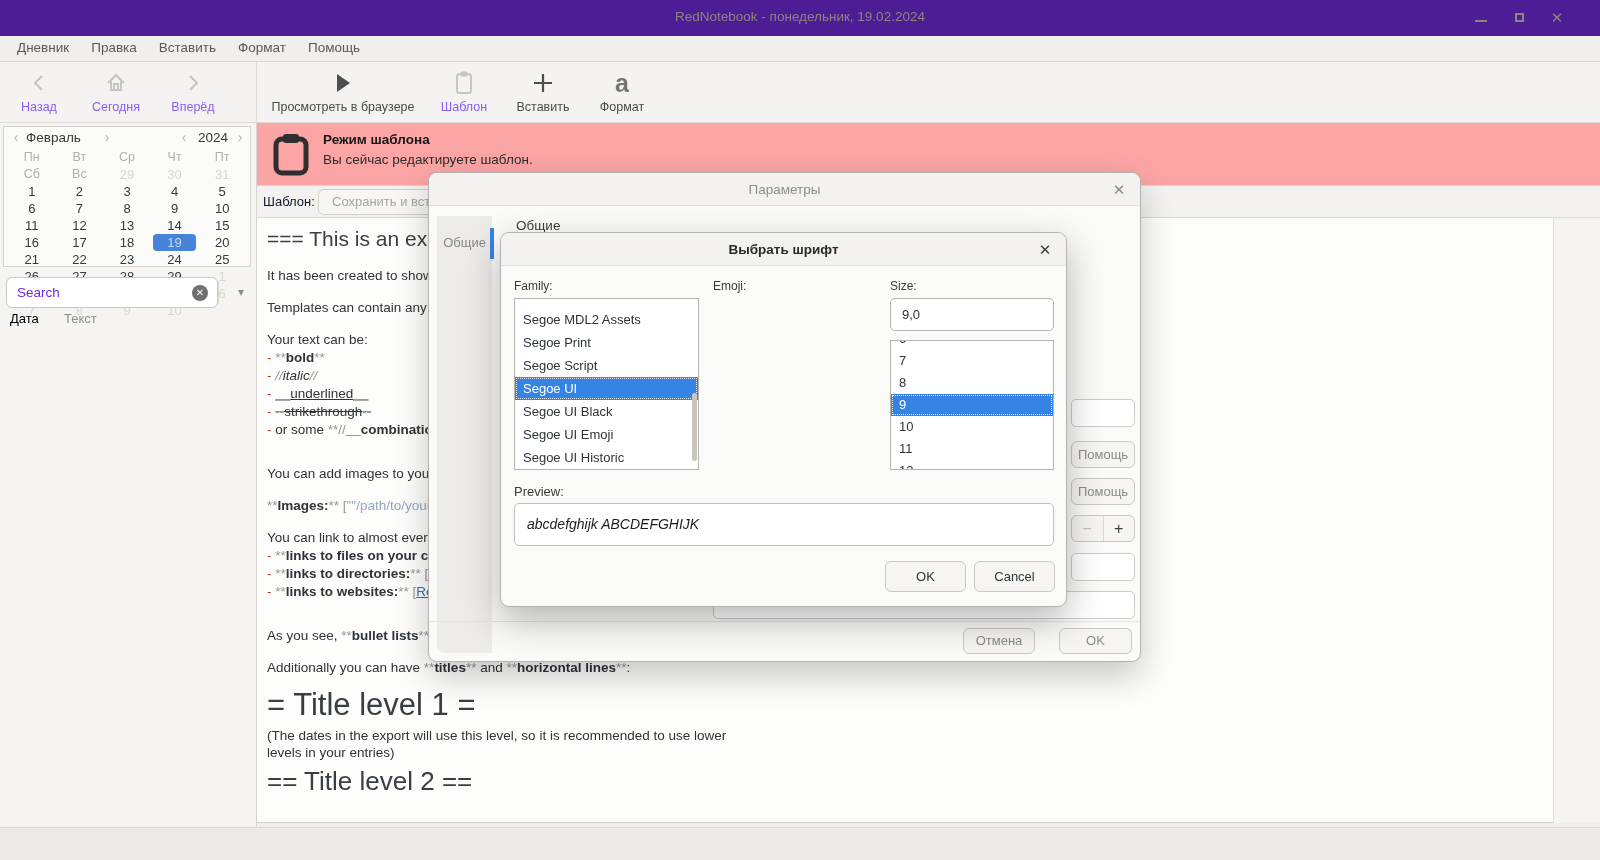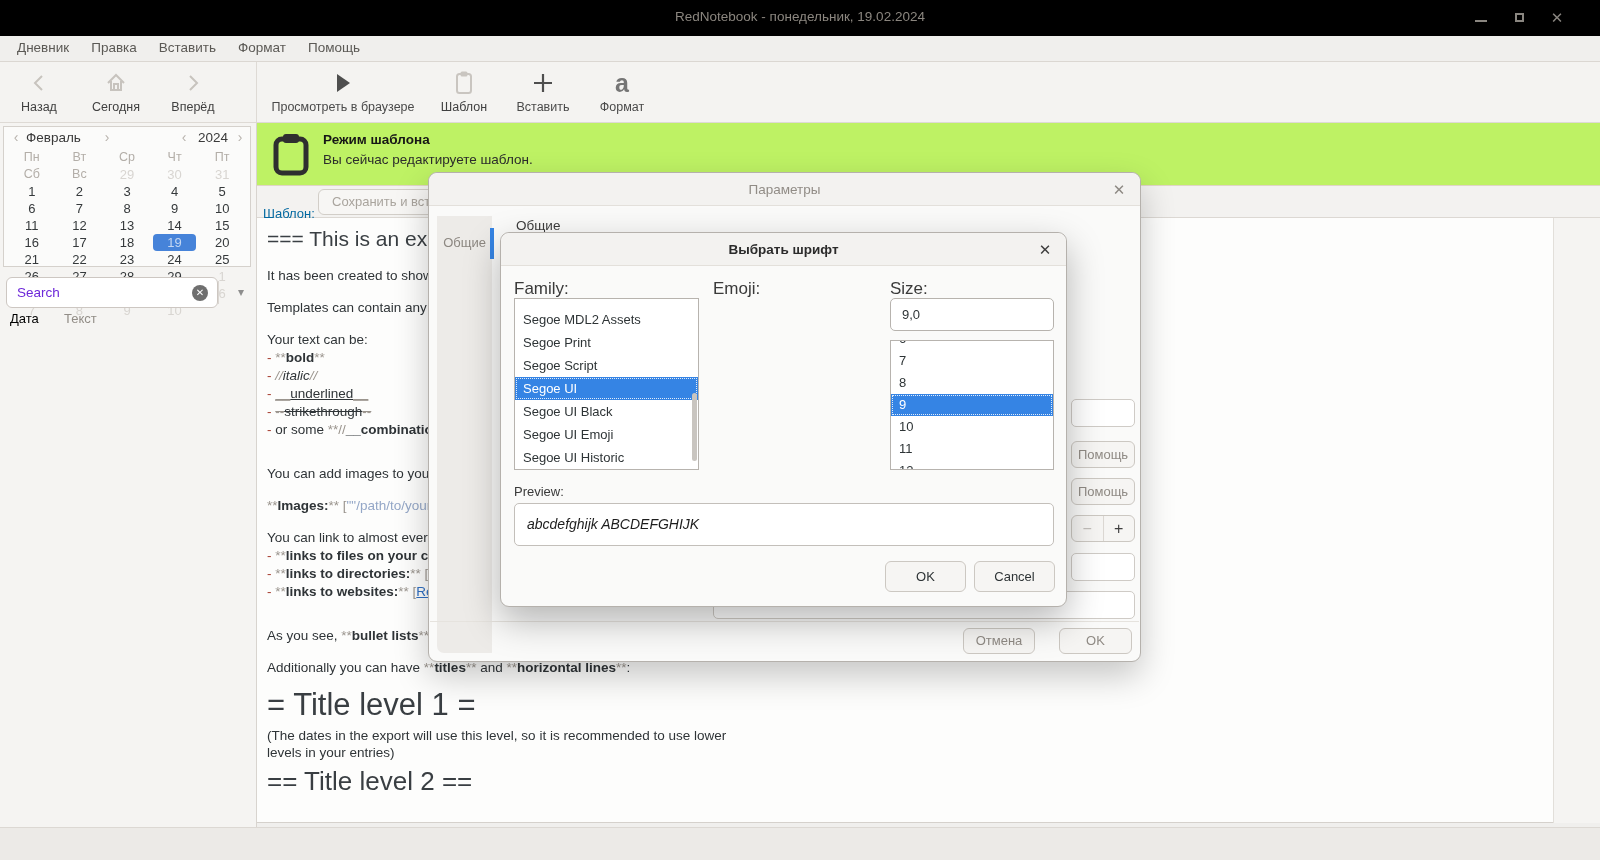--- a/index.html
+++ b/index.html
@@ -3,36 +3,36 @@
 <meta charset="utf-8">
 <style>
   * { margin:0; padding:0; box-sizing:border-box; }
   html,body { background:#d8d6d3; }
   .screen {
     position:relative; width:1600px; height:860px; overflow:hidden;
     background:#f0efed; font-family:"Liberation Sans","DejaVu Sans",sans-serif;
     color:#2f3437; -webkit-font-smoothing:antialiased;
   }
   
-  .titlebar { position:absolute; left:0; top:0; width:100%; height:36px; background:#000000; }
+  .titlebar { position:absolute; left:0; top:0; width:100%; height:36px; background:#4c1d95; }
   .titlebar .wtitle { position:absolute; left:0; right:0; top:9px; text-align:center; font-size:13.5px; color:#8b867f; }
   .winbtn { position:absolute; top:8px; width:22px; height:20px; text-align:center; color:#8a8680; cursor:default; }
   .winbtn.min { right:108px; } .winbtn.max { right:70px; } .winbtn.close { right:32px; }
   .winbtn .bar { display:inline-block; width:12px; height:2px; background:#8a8680; margin-top:10px; }
   .winbtn .sq  { display:inline-block; width:9px; height:9px; border:2px solid #8a8680; margin-top:5px; }
   .winbtn .x   { font-size:15px; line-height:20px; }
   
   .menubar { position:absolute; left:0; top:36px; width:100%; height:26px; background:#f0efed; border-bottom:1px solid #dbd7d2; padding-left:6px; }
   .menu-item { display:inline-block; padding:4px 11px; font-size:13.5px; color:#5b5955; }
   
   .toolbar { position:absolute; left:0; top:62px; width:100%; height:61px; background:#f4f3f1; border-bottom:1px solid #dedad5; }
   .tbtn { position:absolute; top:5px; height:50px; text-align:center; }
   .tbtn .tic { height:32px; display:flex; align-items:center; justify-content:center; }
   .tbtn .tlb { font-size:12.5px; margin-top:1px; white-space:nowrap; }
-  .tbtn.dis .tlb { color:#404040; }
+  .tbtn.dis .tlb { color:#8b5cf6; }
   .tbtn.en  .tlb { color:#4a4a4a; }
   .tb-sep { position:absolute; left:256px; top:0; width:1px; height:61px; background:#dedad5; }
   .fmt-a { font-size:25px; font-weight:bold; color:#757575; line-height:30px; }
   
   .leftpanel { position:absolute; left:0; top:123px; width:257px; bottom:0; background:#f5f4f2; border-right:1px solid #d8d4cf; }
   .calendar { position:absolute; left:3px; top:3px; width:248px; height:141px; background:#fbfbfa; border:1px solid #d5d1cc; }
   .cal-head { position:relative; height:22px; font-size:13.5px; color:#3a3a3a; }
   .cal-nav { position:absolute; top:2px; color:#b8b3ad; font-size:14px; width:12px; text-align:center; }
   .cal-month { position:absolute; left:22px; top:3px; }
   .cal-year  { position:absolute; right:22px; top:3px; }
@@ -44,26 +44,26 @@
   .searchbox { position:absolute; left:6px; top:154px; width:212px; height:31px; background:#ffffff; border:1px solid #cdc7c2; border-radius:6px; }
   .searchbox .ph { position:absolute; left:10px; top:7px; font-size:13.5px; color:#6d28d9; }
   .s-clear { position:absolute; right:9px; top:7px; width:16px; height:16px; border-radius:50%; background:#6f6f6f; color:#fff; font-size:10px; line-height:16px; text-align:center; }
   .s-drop { position:absolute; left:218px; top:154px; width:34px; height:31px; }
   .s-drop .caret { position:absolute; right:8px; top:8px; color:#8d8d8d; font-size:12px; }
   .s-drop .dv { position:absolute; left:0; top:4px; bottom:4px; width:1px; background:#dbd7d2; }
   .cols { position:absolute; left:0; top:188px; width:100%; height:22px; }
   .cols .c1 { position:absolute; left:10px; font-size:13px; color:#000000; }
   .cols .c2 { position:absolute; left:64px; font-size:13px; color:#928d87; }
   
-  .banner { position:absolute; left:257px; top:123px; right:0; height:63px; background:#bef264; border-bottom:1px solid #e0d5c5; }
+  .banner { position:absolute; left:257px; top:123px; right:0; height:63px; background:#fca5a5; border-bottom:1px solid #e0d5c5; }
   .banner .bic { position:absolute; left:14px; top:9px; }
   .banner .bt { position:absolute; left:66px; top:9px; font-size:13.5px; font-weight:bold; color:#161616; }
   .banner .bs { position:absolute; left:66px; top:29px; font-size:13.5px; color:#2c2c2c; }
   .tmplrow { position:absolute; left:257px; top:186px; right:0; height:32px; background:#f3f2f0; border-bottom:1px solid #dcd8d3; }
-  .tmplrow .tl { position:absolute; left:6px; top:20px; font-size:13px; color:#0369a1; }
+  .tmplrow .tl { position:absolute; left:6px; top:8px; font-size:13px; color:#0f172a; }
   .tmplrow .tb2 { position:absolute; left:61px; top:3px; width:232px; height:26px; background:#f7f6f4; border:1px solid #d2cec8; border-radius:6px; font-size:13px; color:#a9a49d; line-height:24px; padding-left:13px; overflow:hidden; white-space:nowrap; }
   .editor { position:absolute; left:257px; top:218px; width:1296px; height:605px; background:#fdfdfc; border-bottom:1px solid #d5d1cc; padding:7px 10px; overflow:hidden; }
   .scrolltrack { position:absolute; left:1553px; top:218px; right:0; height:605px; background:#f5f4f2; border-left:1px solid #e2dfda; }
   .bottombar { position:absolute; left:0; right:0; bottom:0; height:33px; background:#eceae7; border-top:1px solid #dcd8d3; }
   
   .ln { min-height:17px; line-height:17px; font-size:13.5px; color:#2f3437; margin-top:15px; white-space:pre; }
   .ln.first { margin-top:0; }
   .ln.h3 { font-size:21px; line-height:27px; color:#3a3f43; }
   .ln.li { margin-top:1px; }
   .ln.p2 { margin-top:27px; }
@@ -92,21 +92,21 @@
   .prefs-section { position:absolute; left:87px; top:45px; font-size:13.5px; color:#3c3c3c; }
   .prefs-sep { position:absolute; left:1px; right:1px; top:448px; height:1px; background:#e6e3de; }
   .spinpair { position:absolute; left:642px; top:342px; width:64px; height:27px; background:#f6f5f3; border:1px solid #ccc8c2; border-radius:6px; display:flex; }
   .spinpair .half { flex:1; text-align:center; line-height:25px; font-size:16px; }
   .spinpair .minus { color:#c0bcb7; border-right:1px solid #dcd8d3; }
   .spinpair .plus { color:#3f3f3f; }
   
   .dlg-font { left:500px; top:232px; width:567px; height:375px; }
   .dlg-font .dlg-title { font-weight:bold; color:#2b2b2b; }
   .dlg-font .dlg-x { color:#3d3d3d; }
-  .flabel { position:absolute; top:46px; font-size:17px; color:#3a3a3a; }
+  .flabel { position:absolute; top:46px; font-size:12px; color:#3a3a3a; }
   .flist { position:absolute; top:65px; background:#ffffff; border:1px solid #b7b3ae; overflow:hidden; }
   .flist .row { height:23px; line-height:23px; font-size:13px; padding-left:8px; color:#2e3436; white-space:nowrap; }
   .flist .row.sel { background:#3584e4; color:#ffffff; outline:1px dotted rgba(255,255,255,.85); outline-offset:-2px; }
   .famlist { left:13px; width:185px; height:172px; padding-top:9px; }
   .stylist { left:212px; width:164px; height:172px; }
   .stylist .row { height:24px; line-height:24px; }
   .sizelist { left:389px; top:107px; width:164px; height:130px; }
   .sizelist .row { height:22px; line-height:22px; }
   .sizelist .row:first-child { margin-top:-13px; }
   .fam-scroll { position:absolute; left:191px; top:160px; width:5px; height:68px; background:#c9c5c0; border-radius:3px; }

